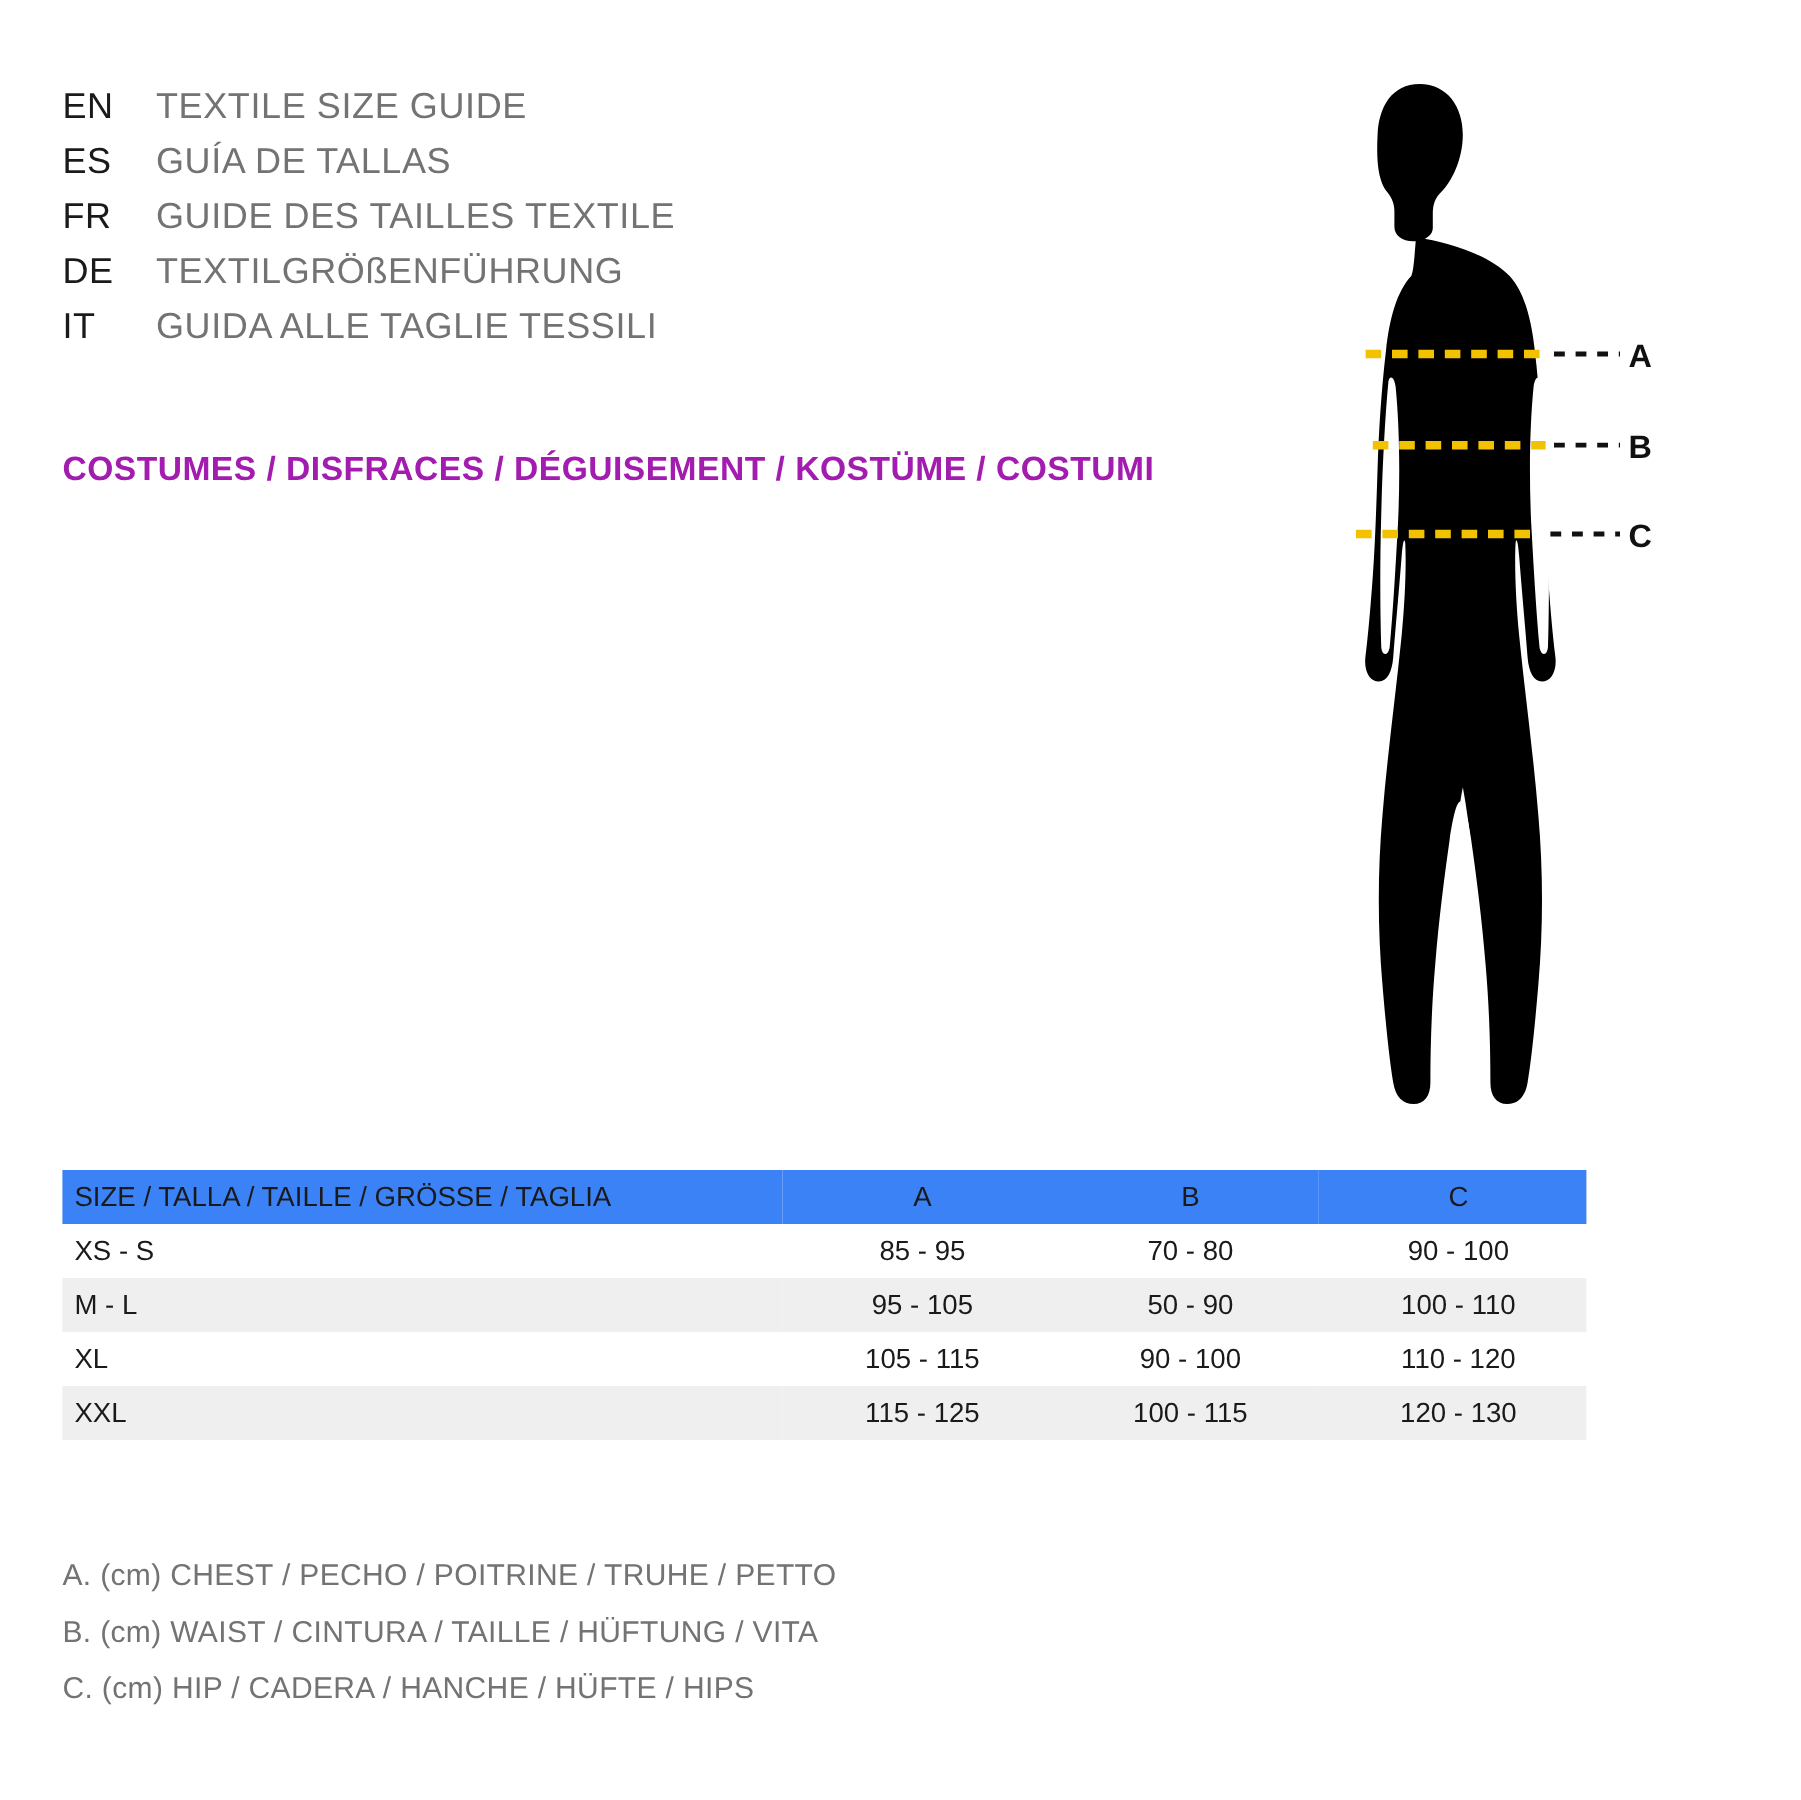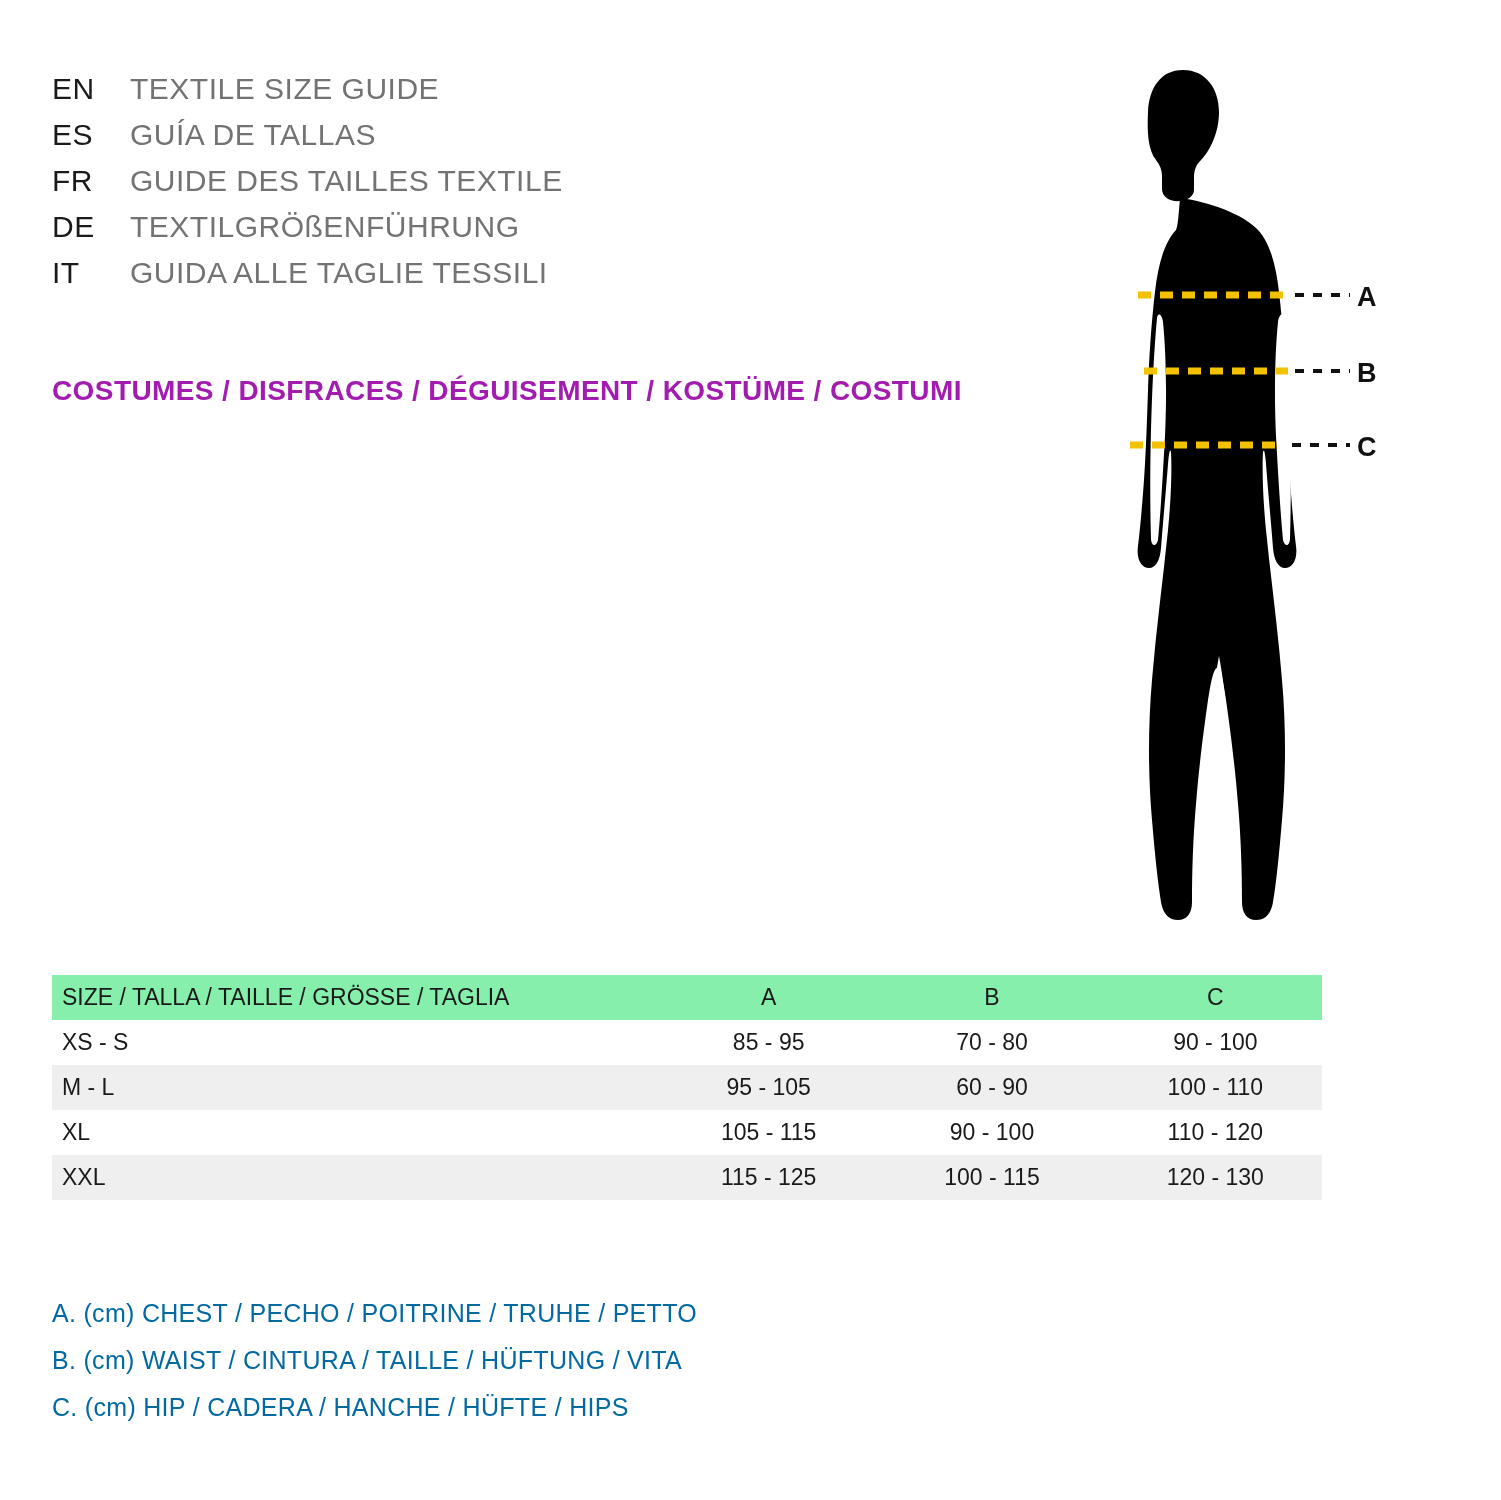--- a/index.html
+++ b/index.html
@@ -100,36 +100,36 @@
     padding: 9px 0 9px 10px;
     text-align: center;
   }
   table.size-table th:first-child,
   table.size-table td:first-child {
     text-align: left;
     padding-left: 10px;
     width: 590px;
   }
   thead tr {
-    background: #86efac;
+    background: #3b82f6;
     border-radius: 10px;
   }
   tbody tr.odd { background: #ffffff; }
   tbody tr.even { background: #efefef; }
 
   
   .legend {
     position: absolute;
     left: 52px;
     top: 1290px;
   }
   .legend-row {
     font-size: 25px;
     letter-spacing: 0.3px;
-    color: #0369a1;
+    color: #737373;
     height: 47px;
     line-height: 47px;
   }
 </style>
 </head>
 <body>
 
 <div class="lang-block">
   <div class="lang-row">
     <span class="lang-code">EN</span>
@@ -248,21 +248,21 @@
     <tbody>
       <tr class="odd">
         <td>XS - S</td>
         <td>85 - 95</td>
         <td>70 - 80</td>
         <td>90 - 100</td>
       </tr>
       <tr class="even">
         <td>M - L</td>
         <td>95 - 105</td>
-        <td>60 - 90</td>
+        <td>50 - 90</td>
         <td>100 - 110</td>
       </tr>
       <tr class="odd">
         <td>XL</td>
         <td>105 - 115</td>
         <td>90 - 100</td>
         <td>110 - 120</td>
       </tr>
       <tr class="even">
         <td>XXL</td>

